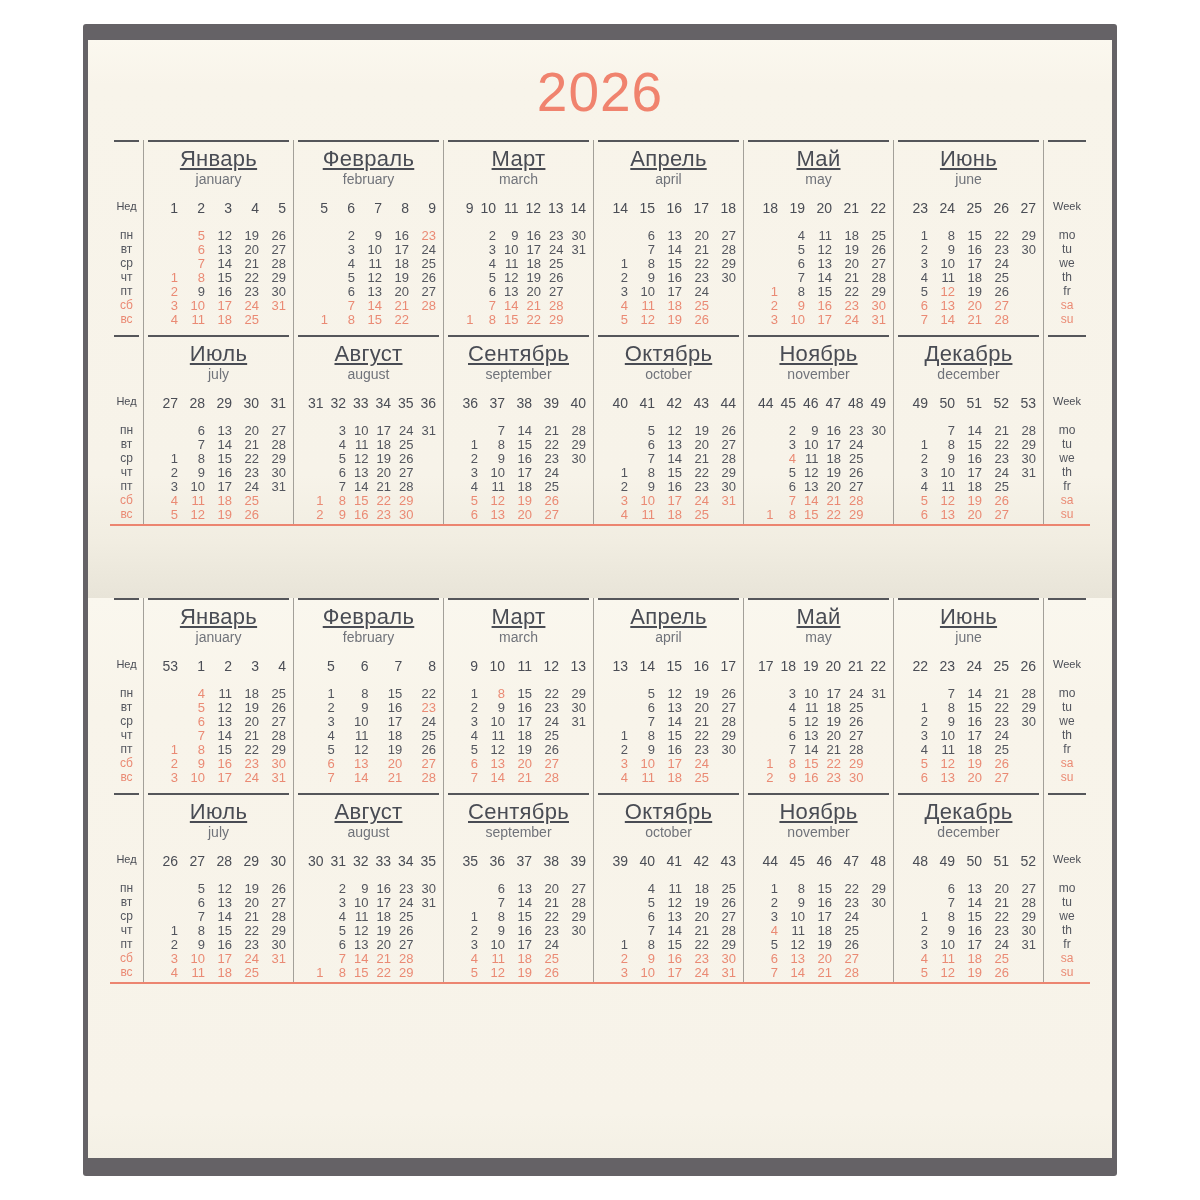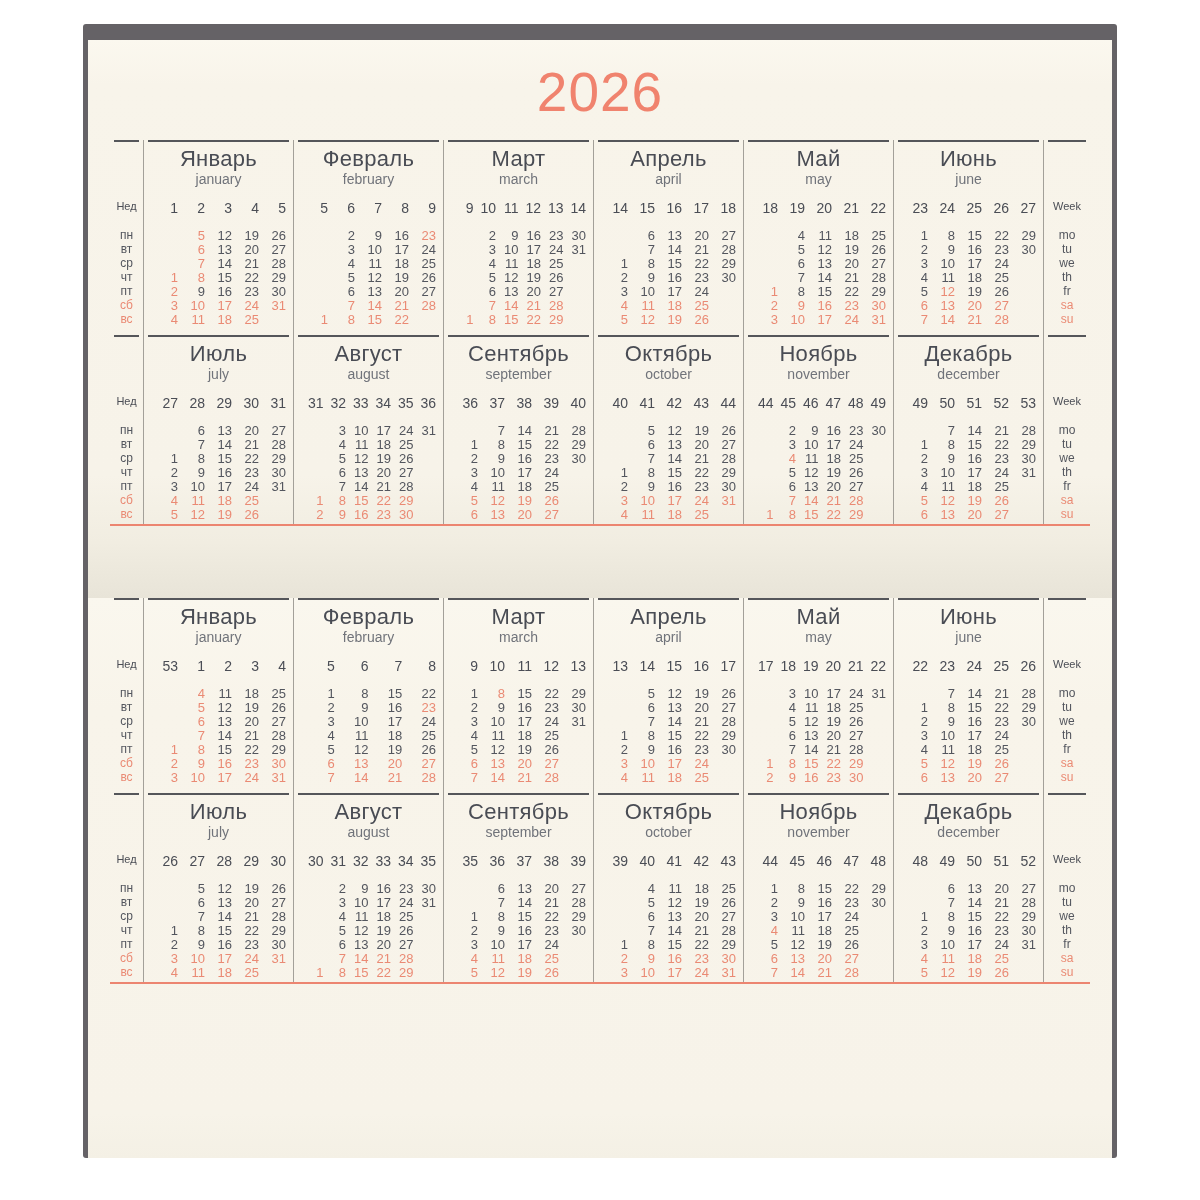--- a/index.html
+++ b/index.html
@@ -1,32 +1,32 @@
 <!DOCTYPE html>
 <html><head>
 <meta charset="utf-8">
 <title>Calendar</title>
 <style>
   html,body{margin:0;padding:0;background:#ffffff;width:1200px;height:1200px;overflow:hidden;
     font-family:"Liberation Sans","DejaVu Sans",sans-serif;}
-  .board{width:1024px;margin:24px auto 0;background:#656266;border-radius:3px;padding:16px 5px 0;}
+  .board{width:1024px;margin:24px auto 0;background:#656266;border-radius:3px;padding:16px 5px 18px;}
   .page{width:1024px;box-sizing:border-box;position:relative;}
   .page-top{height:558px;background:linear-gradient(180deg,#fbf8ef 0%,#f8f4ea 8%,#f7f3e9 78%,#f1ede1 90%,#e8e4d8 100%);}
   .page-bottom{height:560px;background:linear-gradient(180deg,#faf7ee 0%,#f8f4ea 20%,#f7f3e9 92%,#f4f0e5 100%);}
   .year-title{text-align:center;font-size:55px;font-weight:500;color:#f0836e;letter-spacing:1px;}
   .page-top .year-title{padding-top:21px;height:63px;line-height:63px;margin-bottom:16px;}
   .page-bottom .year-title{padding-top:78px;height:63px;line-height:63px;margin-bottom:2px;}
   .cal-grid{width:980px;margin-left:22px;}
   .month-row{display:grid;grid-template-columns:33px repeat(6,150px) 47px;height:195px;}
   .month-row.last{height:189px;border-bottom:2px solid #ec8570;}
   .mr-cell{position:relative;display:grid;grid-template-rows:25px 17px 12px 16px 12px repeat(7,14px);
     padding-top:6px;box-sizing:border-box;}
   .mr-cell::before{content:"";position:absolute;top:0;left:4px;right:4px;height:2px;background:#55565a;}
   .month,.side-right{border-left:1px solid #a3a099;}
-  .m-name{grid-row:1;font-size:22px;font-weight:500;color:#494c54;text-align:center;letter-spacing:.3px;}
+  .m-name{grid-row:1;font-size:22px;font-weight:500;color:#494c54;text-align:center;letter-spacing:.3px;text-decoration:underline;}
   .m-en{grid-row:2;font-size:14px;color:#70737a;text-align:center;}
   .num-row{display:grid;padding:0 7px;}
   .weeks-row{grid-row:4;font-size:14px;color:#4a4d55;}
   .day-row{font-size:13px;color:#53565e;}
   .num{text-align:right;}
   .red{color:#ea8a74;}
   .side-hdr{grid-row:4;font-size:11px;color:#4a4d55;text-align:center;}
   .side-lab{font-size:12px;color:#53565e;text-align:center;}
   .side-lab.red{color:#ea8a74;}
 </style>

